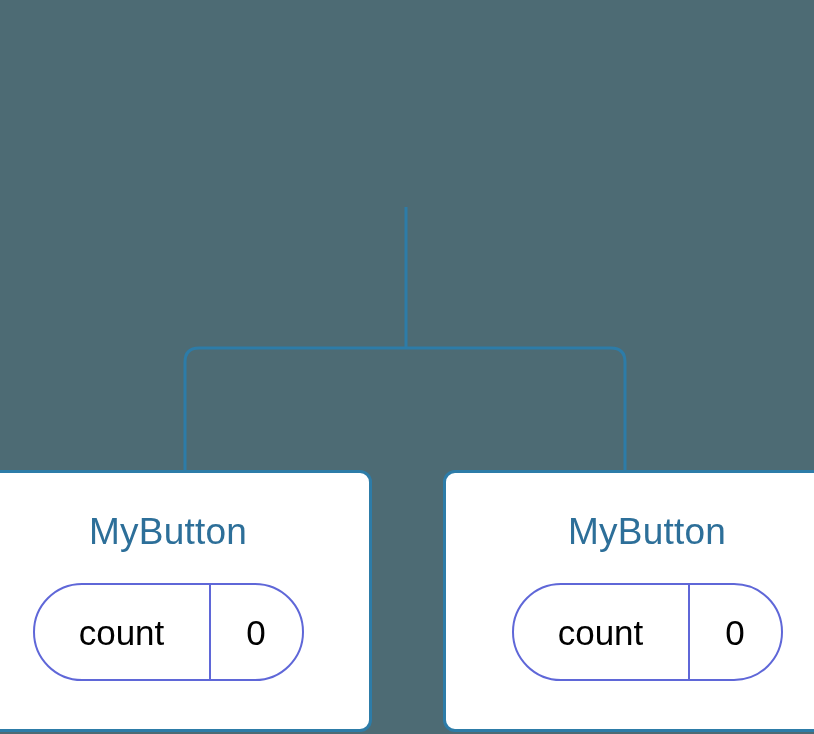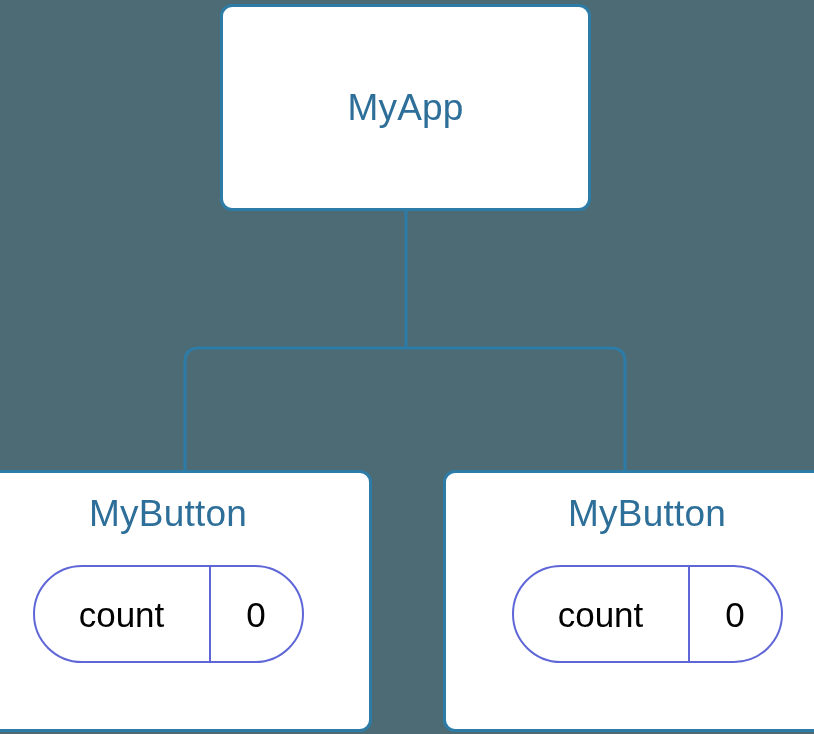--- a/index.html
+++ b/index.html
@@ -72,21 +72,21 @@
   .node-title {
     color: #2d6f99;
     font-size: 37px;
     line-height: 1;
     letter-spacing: 0.2px;
     white-space: nowrap;
     user-select: none;
   }
 
   .node-child .node-title {
-    margin-top: 22px;
+    margin-top: 40px;
   }
 
   
   .state-pill {
     margin-top: 33px;
     height: 98px;
     border: 2px solid #5f67d8;
     border-radius: 49px;
     box-sizing: border-box;
     display: flex;
@@ -126,23 +126,20 @@
 
   <svg id="connectors" viewBox="0 0 814 734" width="814" height="734" xmlns="http://www.w3.org/2000/svg" aria-hidden="true">
 
     <path d="M 406 207 L 406 348" fill="none" stroke="#2d7ca8" stroke-width="3" stroke-linecap="butt"></path>
 
     <path d="M 406 348 L 199 348 Q 185 348 185 362 L 185 474" fill="none" stroke="#2d7ca8" stroke-width="3" stroke-linecap="butt"></path>
 
     <path d="M 406 348 L 611 348 Q 625 348 625 362 L 625 474" fill="none" stroke="#2d7ca8" stroke-width="3" stroke-linecap="butt"></path>
   </svg>
 
-  <div class="node-card node-root">
-    <span class="node-title">MyApp</span>
-  </div>
 
   <div class="node-card node-child node-child-left">
     <span class="node-title">MyButton</span>
     <div class="state-pill">
       <div class="pill-key">
         <span class="pill-text">count</span>
       </div>
       <div class="pill-value">
         <span class="pill-text">0</span>
       </div>

